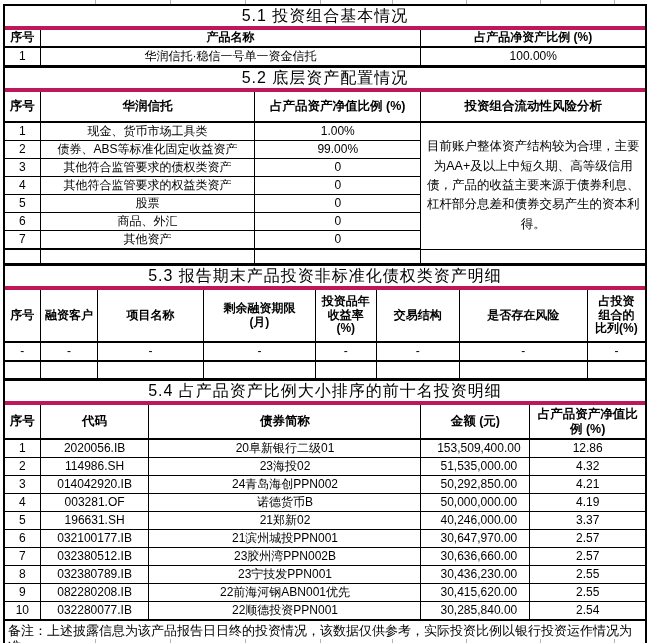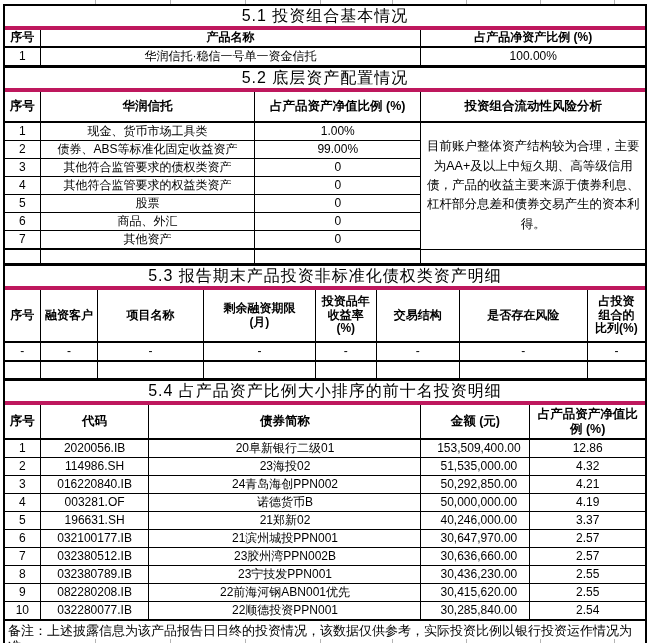--- a/index.html
+++ b/index.html
@@ -225,21 +225,21 @@
     </tr>
     <tr class="r17">
       <td>2</td>
       <td>114986.SH</td>
       <td>23海投02</td>
       <td class="amt">51,535,000.00</td>
       <td>4.32</td>
     </tr>
     <tr class="r17">
       <td>3</td>
-      <td>016220840.IB</td>
+      <td>014042920.IB</td>
       <td>24青岛海创PPN002</td>
       <td class="amt">50,292,850.00</td>
       <td>4.21</td>
     </tr>
     <tr class="r17">
       <td>4</td>
       <td>003281.OF</td>
       <td>诺德货币B</td>
       <td class="amt">50,000,000.00</td>
       <td>4.19</td>

